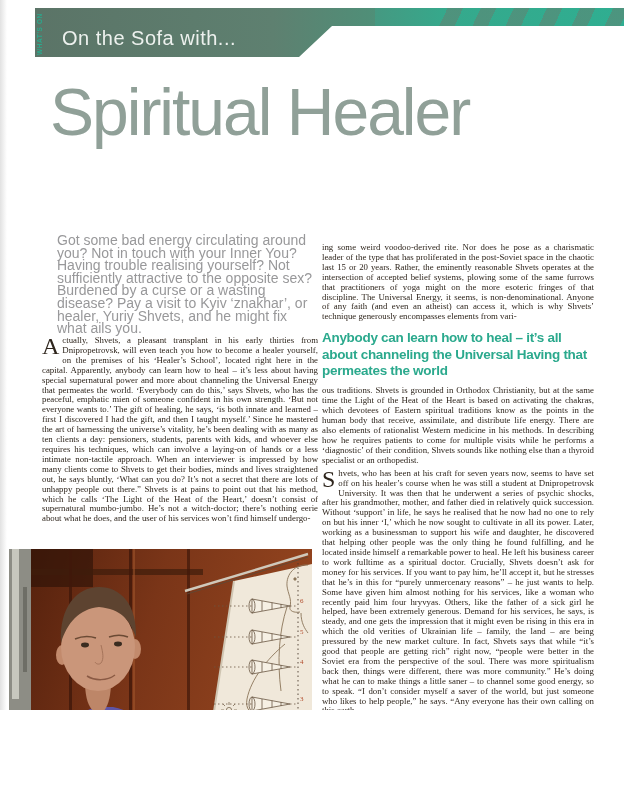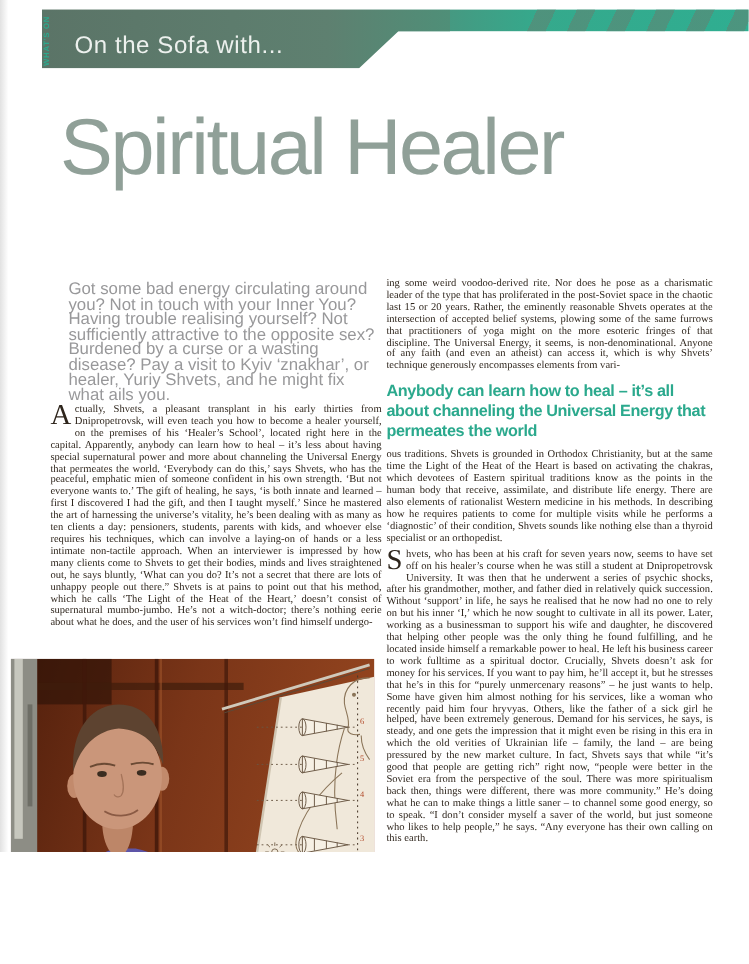--- a/index.html
+++ b/index.html
@@ -37,21 +37,21 @@
     writing-mode:vertical-rl;transform:rotate(180deg);
     font-size:6.5px;font-weight:bold;letter-spacing:.6px;color:var(--teal);
   }
   .hdr-title{
     position:absolute;left:62px;top:27px;
     font-size:20px;font-weight:300;letter-spacing:.5px;color:#edf1ee;
   }
 
   
   .title-light{
-    position:absolute;left:50px;top:84px;margin:0;
+    position:absolute;left:50px;top:74px;margin:0;
     font-size:66px;font-weight:300;letter-spacing:-2px;color:var(--title-light);
     white-space:nowrap;
   }
   .title-bold{
     position:absolute;left:47px;top:134px;margin:0;
     font-size:80px;font-weight:bold;letter-spacing:-2px;color:var(--title-dark);
     white-space:nowrap;
   }
 
   
@@ -61,21 +61,21 @@
   }
 
   
   .col{
     position:absolute;
     font-family:"Liberation Serif",serif;
     font-size:8.8px;line-height:9.9px;color:var(--body-text);
     text-align:justify;
   }
   .col-left{left:42px;top:336px;width:276px;}
-  .col-right{left:322px;top:231px;width:272px;}
+  .col-right{left:322px;top:243px;width:272px;}
   .body-p{margin:0 0 3px 0;}
   .dropcap{
     float:left;font-size:24px;line-height:19px;
     padding:1px 3px 0 0;font-family:"Liberation Serif",serif;color:var(--body-text);
   }
   .pullquote{
     margin:8px 0 7px 0;
     font-family:"Liberation Sans",sans-serif;
     font-size:13.5px;line-height:16.4px;font-weight:bold;letter-spacing:-.3px;
     color:var(--teal);text-align:left;
@@ -107,21 +107,21 @@
   <p class="intro">Got some bad energy circulating around you? Not in touch with your Inner You? Having trouble realising yourself? Not sufficiently attractive to the opposite sex? Burdened by a curse or a wasting disease? Pay a visit to Kyiv ‘znakhar’, or healer, Yuriy Shvets, and he might fix what ails you.</p>
 
   <div class="col col-left">
     <p class="body-p">
       <span class="dropcap">A</span><span>ctually, Shvets, a pleasant transplant in his early thirties from Dnipropetrovsk, will even teach you how to become a healer yourself, on the premises of his ‘Healer’s School’, located right here in the capital. Apparently, anybody can learn how to heal – it’s less about having special supernatural power and more about channeling the Universal Energy that permeates the world. ‘Everybody can do this,’ says Shvets, who has the peaceful, emphatic mien of someone confident in his own strength. ‘But not everyone wants to.’ The gift of healing, he says, ‘is both innate and learned – first I discovered I had the gift, and then I taught myself.’ Since he mastered the art of harnessing the universe’s vitality, he’s been dealing with as many as ten clients a day: pensioners, students, parents with kids, and whoever else requires his techniques, which can involve a laying-on of hands or a less intimate non-tactile approach. When an interviewer is impressed by how many clients come to Shvets to get their bodies, minds and lives straightened out, he says bluntly, ‘What can you do? It’s not a secret that there are lots of unhappy people out there.” Shvets is at pains to point out that his method, which he calls ‘The Light of the Heat of the Heart,’ doesn’t consist of supernatural mumbo-jumbo. He’s not a witch-doctor; there’s nothing eerie about what he does, and the user of his services won’t find himself undergo-</span>
     </p>
   </div>
 
   <div class="col col-right">
     <p class="body-p">ing some weird voodoo-derived rite. Nor does he pose as a charismatic leader of the type that has proliferated in the post-Soviet space in the chaotic last 15 or 20 years. Rather, the eminently reasonable Shvets operates at the intersection of accepted belief systems, plowing some of the same furrows that practitioners of yoga might on the more esoteric fringes of that discipline. The Universal Energy, it seems, is non-denominational. Anyone of any faith (and even an atheist) can access it, which is why Shvets’ technique generously encompasses elements from vari-</p>
-    <h2 class="pullquote">Anybody can learn how to heal – it’s all about channeling the Universal Energy that permeates the world</h2>
+    <h2 class="pullquote">Anybody can learn how to heal – it’s all about channeling the Universal Having that permeates the world</h2>
     <p class="body-p">ous traditions. Shvets is grounded in Orthodox Christianity, but at the same time the Light of the Heat of the Heart is based on activating the chakras, which devotees of Eastern spiritual traditions know as the points in the human body that receive, assimilate, and distribute life energy. There are also elements of rationalist Western medicine in his methods. In describing how he requires patients to come for multiple visits while he performs a ‘diagnostic’ of their condition, Shvets sounds like nothing else than a thyroid specialist or an orthopedist.</p>
     <p class="body-p">
       <span class="dropcap">S</span><span>hvets, who has been at his craft for seven years now, seems to have set off on his healer’s course when he was still a student at Dnipropetrovsk University. It was then that he underwent a series of psychic shocks, after his grandmother, mother, and father died in relatively quick succession. Without ‘support’ in life, he says he realised that he now had no one to rely on but his inner ‘I,’ which he now sought to cultivate in all its power. Later, working as a businessman to support his wife and daughter, he discovered that helping other people was the only thing he found fulfilling, and he located inside himself a remarkable power to heal. He left his business career to work fulltime as a spiritual doctor. Crucially, Shvets doesn’t ask for money for his services. If you want to pay him, he’ll accept it, but he stresses that he’s in this for “purely unmercenary reasons” – he just wants to help. Some have given him almost nothing for his services, like a woman who recently paid him four hryvyas. Others, like the father of a sick girl he helped, have been extremely generous. Demand for his services, he says, is steady, and one gets the impression that it might even be rising in this era in which the old verities of Ukrainian life – family, the land – are being pressured by the new market culture. In fact, Shvets says that while “it’s good that people are getting rich” right now, “people were better in the Soviet era from the perspective of the soul. There was more spiritualism back then, things were different, there was more community.” He’s doing what he can to make things a little saner – to channel some good energy, so to speak. “I don’t consider myself a saver of the world, but just someone who likes to help people,” he says. “Any everyone has their own calling on this earth.</span>
     </p>
   </div>
 
   <div class="photo">
     <svg viewBox="0 0 303 254" preserveAspectRatio="none">
       <defs>
         <linearGradient id="wood" x1="0" y1="0" x2="1" y2="0.25">

